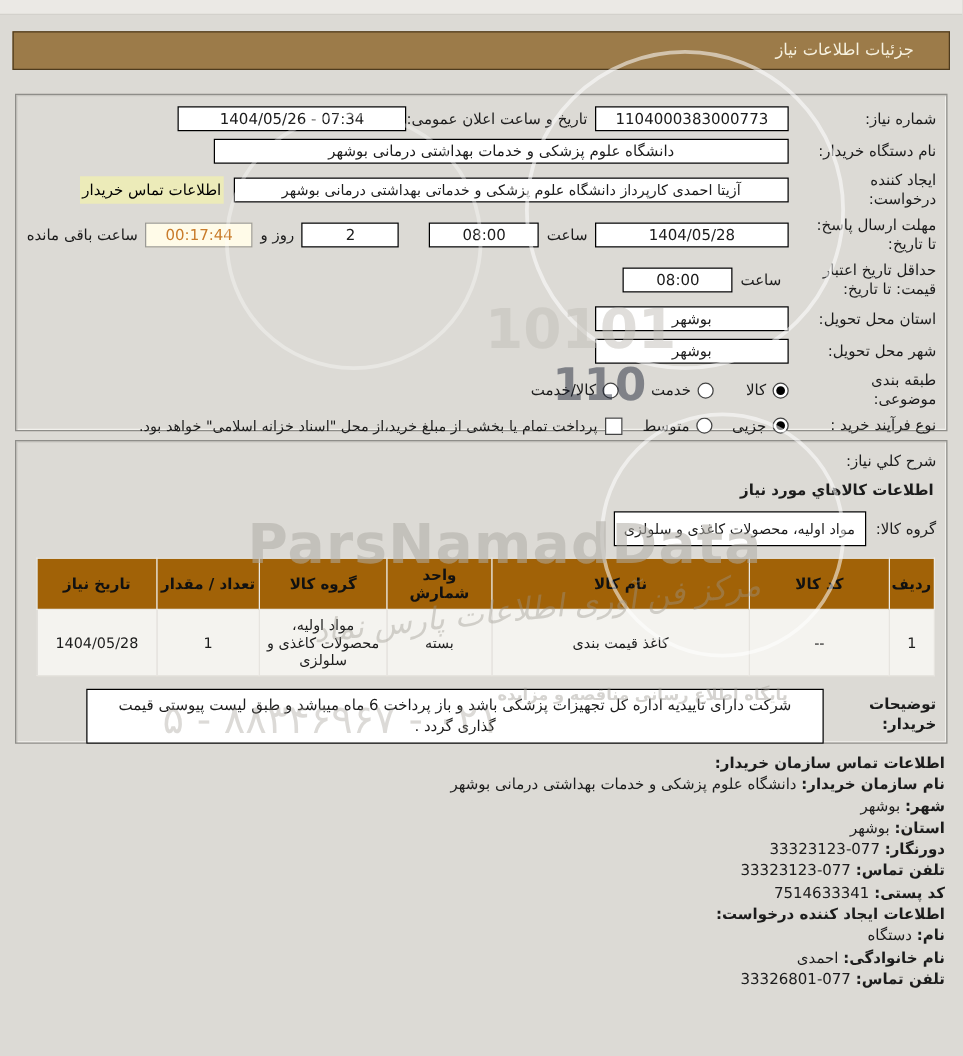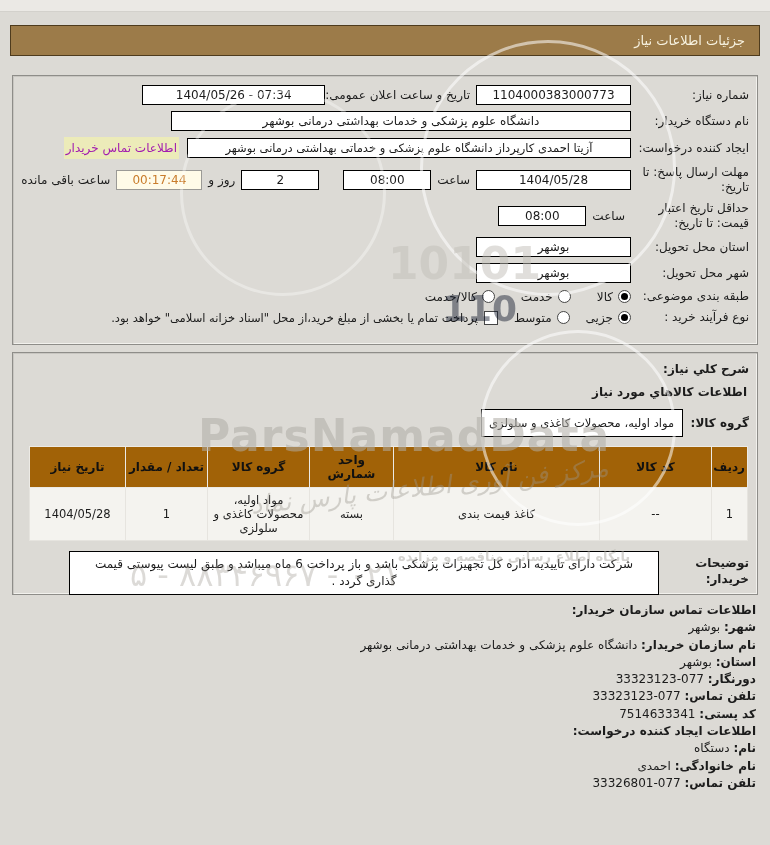--- a/index.html
+++ b/index.html
@@ -5,43 +5,43 @@
   html,body{margin:0;padding:0}
   body{
     width:770px;height:845px;position:relative;overflow:hidden;
     background:#dcdad5;color:#1c1c1c;
     font-family:"DejaVu Sans",sans-serif;font-size:12px;direction:rtl;
   }
   .topstrip{position:absolute;top:0;left:0;right:0;height:11px;background:#ebe9e5;border-bottom:1px solid #d3d1cc}
   .titlebar{
     position:absolute;top:25px;right:10px;left:10px;height:31px;box-sizing:border-box;
     background:#9c7b49;border:1px solid #4e3b1d;color:#f7f2e0;
-    line-height:29px;padding:0 14px;font-size:13px;
+    line-height:29px;padding:0 28px;font-size:13px;
   }
   .panel{
     position:absolute;right:12px;left:12px;box-sizing:border-box;
     border:1px solid #8e8d89;box-shadow:inset 1px 1px 0 #c8c6c1, inset -1px -1px 0 #f2f1ed;
     padding:9px 8px 4px 8px;
   }
   .panel1{top:75px;height:270px}
   .panel2{top:352px;height:243px}
   .row{display:flex;align-items:center;margin-bottom:6px}
-  .lbl{flex:0 0 118px;width:118px;line-height:15px;padding-left:5px;box-sizing:border-box}
-  .blbl{font-weight:bold}
+  .lbl{flex:0 0 118px;width:118px;line-height:15px;padding-left:20px;box-sizing:border-box}
+  .blbl{font-weight:normal}
   .box{
     background:#fff;border:1px solid #000;height:18px;line-height:18px;
     text-align:center;padding:0 3px;box-sizing:content-box;white-space:nowrap;overflow:hidden;
     flex:0 0 auto;
   }
   .w147{width:147px}.w175{width:175px}.w80{width:80px}.w70{width:70px}
   .w452{width:452px}.w443{width:436px}.w78{width:78px}
   .countdown{background:#fffbe8;border:1px solid #9b9a96;color:#c97c2b}
   .gap6{margin-right:6px}.gap24{margin-right:24px}.gap60{margin-right:60px}
   .inlbl{margin-right:6px;white-space:nowrap}
-  .link{color:#a21caf;background:rgba(255,255,150,.45);padding:4px 2px;margin-right:8px;cursor:pointer;white-space:nowrap}
+  .link{color:#000000;background:rgba(255,255,150,.45);padding:4px 2px;margin-right:8px;cursor:pointer;white-space:nowrap}
   .radio{width:11px;height:11px;border:1px solid #444;border-radius:50%;background:#fff;display:inline-block;position:relative;margin-left:5px;flex:0 0 auto}
   .radio.on::after{content:"";position:absolute;top:2px;left:2px;right:2px;bottom:2px;background:#000;border-radius:50%}
   .chk{width:12px;height:12px;border:1px solid #444;background:#fff;display:inline-block;margin-left:6px;flex:0 0 auto}
   .opt{display:flex;align-items:center;margin-left:26px;white-space:nowrap}
   .s2row{display:flex;align-items:center;margin-bottom:9px}
   .descbox{width:182px;height:24px;line-height:24px}
   .groupbox{width:194px;height:26px;line-height:26px;font-size:11.5px}
   .goods-heading{font-weight:bold;margin:2px 2px 10px 0}
   table.goods{border-collapse:collapse;width:718px;margin:0 1px 10px;table-layout:fixed;background:#c5c3bd}
   table.goods th{
@@ -211,22 +211,22 @@
 
   <div class="s2row">
     <div class="noteslbl">توضیحات خریدار:</div>
     <div class="notesbox">شرکت دارای تاییدیه اداره کل تجهیزات پزشکی باشد و باز پرداخت 6 ماه میباشد و طبق لیست پیوستی قیمت گذاری گردد .</div>
   </div>
 
 </div>
 
 <div class="footer">
   <div class="fline"><span class="fl">اطلاعات تماس سازمان خریدار:</span></div>
+  <div class="fline"><span class="fl">نام سازمان خریدار:</span> <span>دانشگاه علوم پزشکی و خدمات بهداشتی درمانی بوشهر</span></div>
   <div class="fline"><span class="fl">شهر:</span> <span>بوشهر</span></div>
-  <div class="fline"><span class="fl">نام سازمان خریدار:</span> <span>دانشگاه علوم پزشکی و خدمات بهداشتی درمانی بوشهر</span></div>
   <div class="fline"><span class="fl">استان:</span> <span>بوشهر</span></div>
   <div class="fline"><span class="fl">دورنگار:</span> <span class="ltr">33323123-077</span></div>
   <div class="fline"><span class="fl">تلفن تماس:</span> <span class="ltr">33323123-077</span></div>
   <div class="fline"><span class="fl">کد پستی:</span> <span class="ltr">7514633341</span></div>
   <div class="fline"><span class="fl">اطلاعات ایجاد کننده درخواست:</span></div>
   <div class="fline"><span class="fl">نام:</span> <span>دستگاه</span></div>
   <div class="fline"><span class="fl">نام خانوادگی:</span> <span>احمدی</span></div>
   <div class="fline"><span class="fl">تلفن تماس:</span> <span class="ltr">33326801-077</span></div>
 </div>
 

